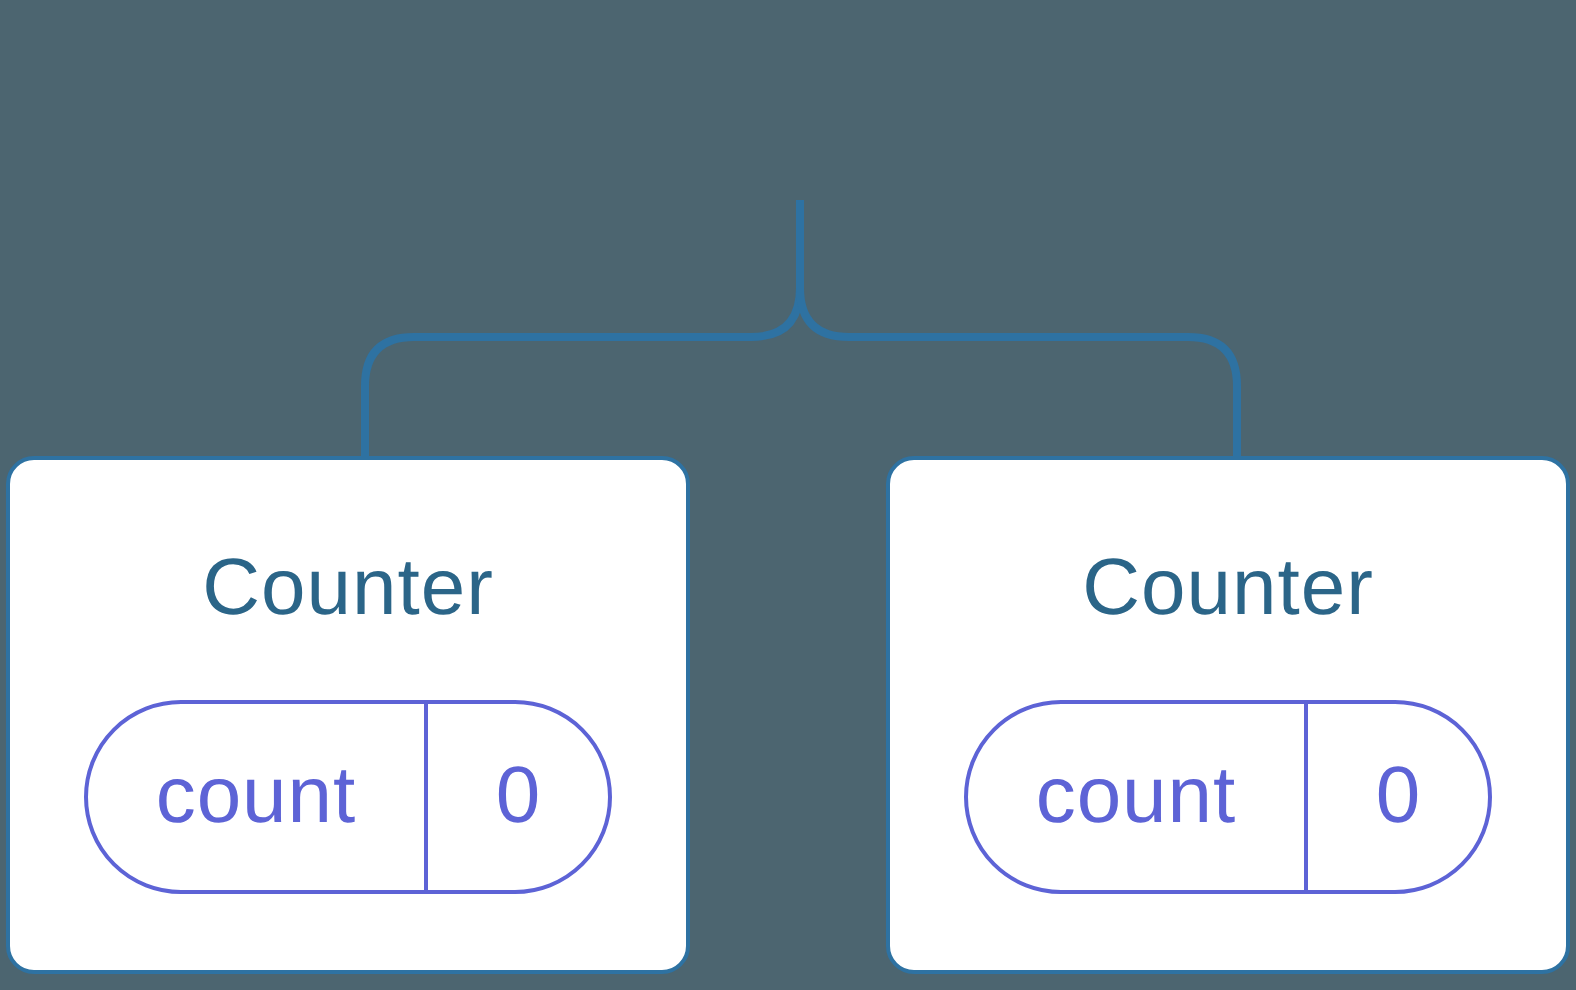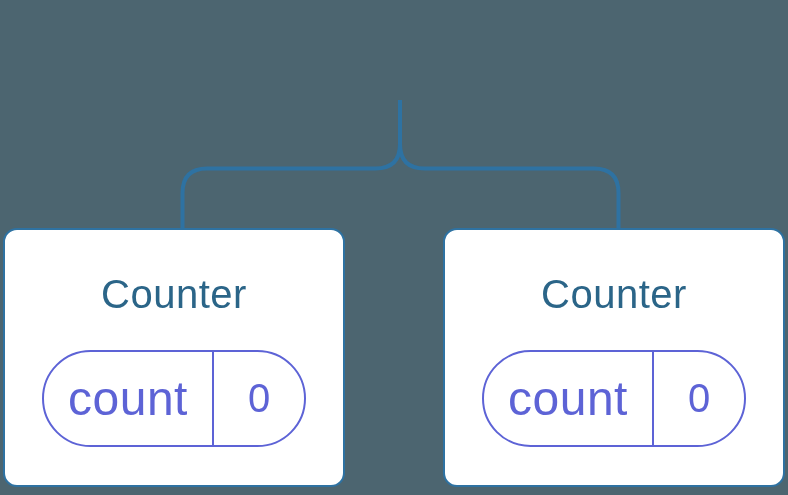--- a/index.html
+++ b/index.html
@@ -49,21 +49,21 @@
 
   .pill{
     margin-top:32px;width:264px;height:97px;box-sizing:border-box;
     border:2px solid var(--state-pill);border-radius:48.5px;
     display:flex;align-items:stretch;overflow:hidden;background:var(--card-fill);
   }
   .pill .key{
     flex:0 0 170px;box-sizing:border-box;
     border-right:2px solid var(--state-pill);
     display:flex;align-items:center;justify-content:center;
-    font-size:48px;color:var(--state-pill);letter-spacing:0.5px;
+    font-size:40px;color:var(--state-pill);letter-spacing:0.5px;
   }
   .pill .val{
     flex:1 1 auto;display:flex;align-items:center;justify-content:center;
     font-size:40px;color:var(--state-pill);
   }
 </style>
 </head>
 <body>
 
 <div class="stage">

